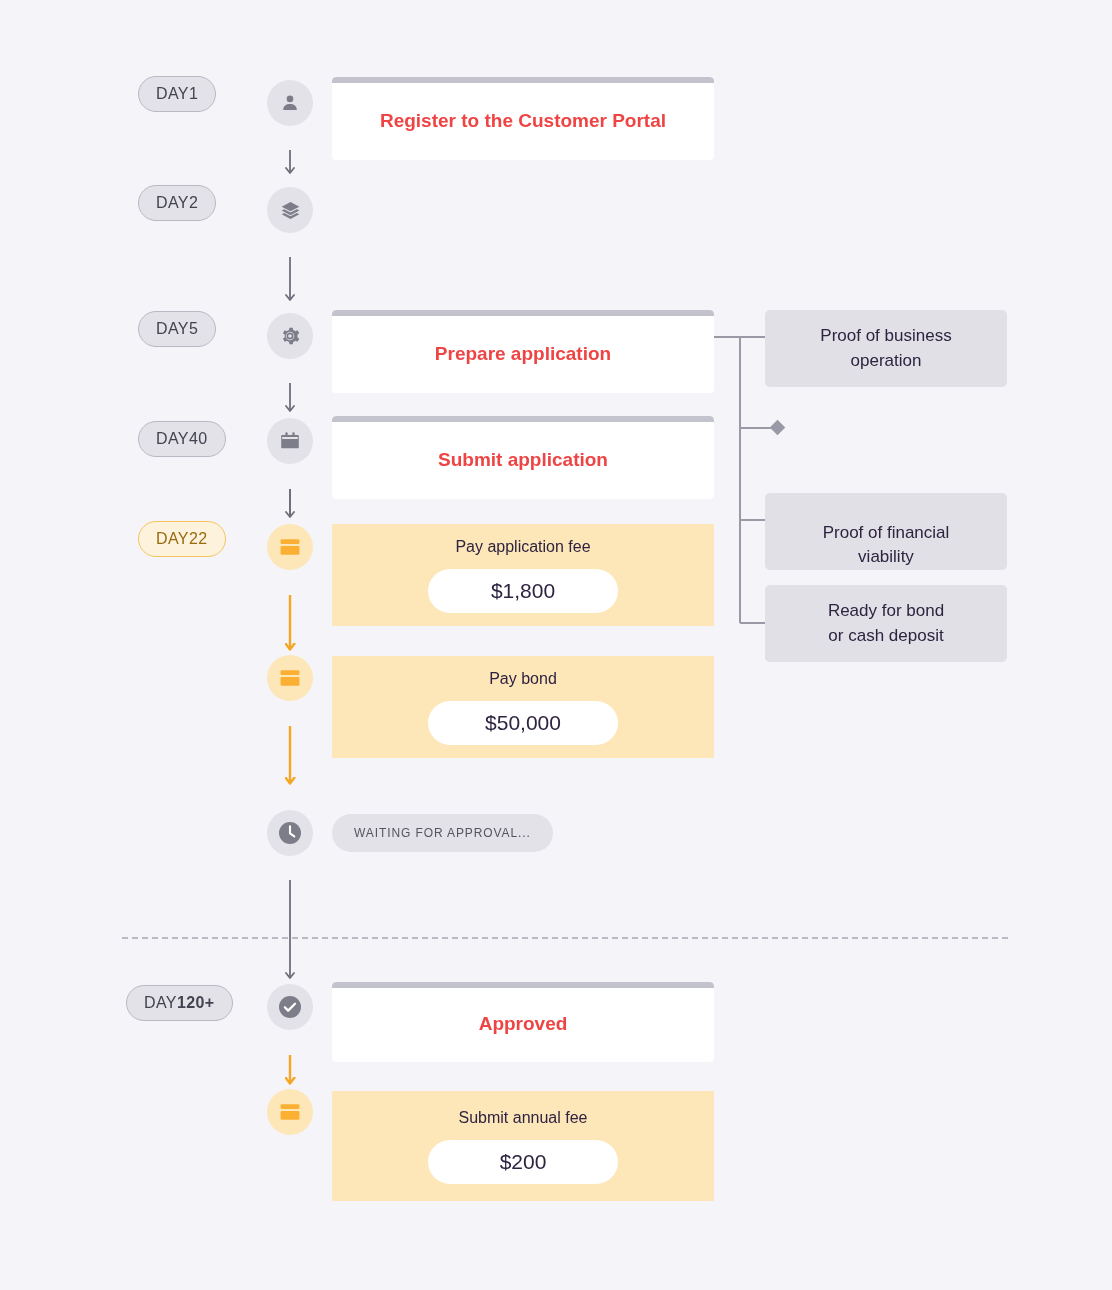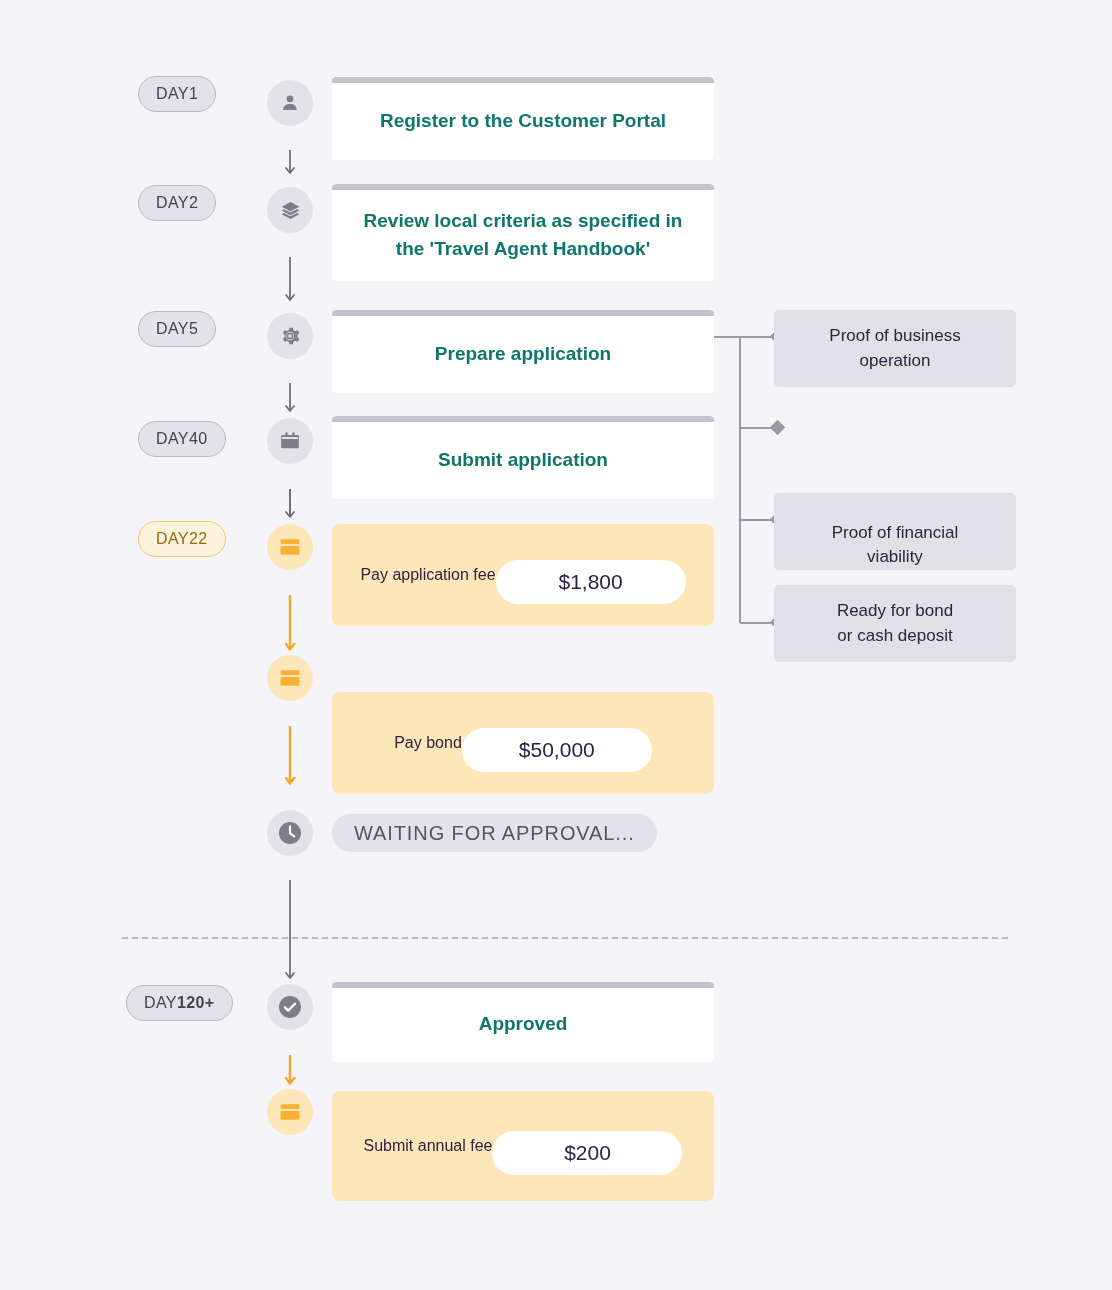--- a/index.html
+++ b/index.html
@@ -72,33 +72,33 @@
     position: absolute;
     left: 0; top: 0;
     width: 100%;
     height: 6px;
     background: #c3c3ce;
     border-radius: 4px 4px 0 0;
   }
   .card-label {
     font-size: 19px;
     font-weight: bold;
-    color: #0f766e;
-    text-align: center;
+    color: #ef4444;
     line-height: 1.45;
     padding: 0 22px;
     margin-top: 4px;
   }
 
   
   .pay-card {
     position: absolute;
     background: #fde6b8;
-    border-radius: 8px;
-    display: flex;
+    border-radius: 0;
+    display: flex;
+    flex-direction: column;
     align-items: center;
     justify-content: center;
   }
   .pay-title {
     font-size: 16px;
     color: #2e2340;
     text-align: center;
   }
   .pay-amount {
     margin-top: 13px;
@@ -115,42 +115,41 @@
 
   
   .waiting-pill {
     position: absolute;
     background: #e2e2e8;
     border-radius: 19px;
     display: flex;
     align-items: center;
     justify-content: center;
     color: #55555f;
-    font-size: 20px;
+    font-size: 12px;
     letter-spacing: 0.9px;
     padding: 0 22px;
     height: 38px;
     white-space: nowrap;
   }
 
   
   .side-box {
     position: absolute;
     background: #e0e0e6;
     border-radius: 5px;
     display: flex;
     align-items: center;
     justify-content: center;
     text-align: center;
     color: #2e2340;
     font-size: 17px;
     line-height: 1.45;
     padding: 0 16px;
     box-sizing: border-box;
-    margin-left: 9px;
   }
 
   
   .divider {
     position: absolute;
     height: 0;
     border-top: 2px dashed #b9b9c4;
   }
 
   
@@ -228,27 +227,20 @@
   </div>
   <div class="node" style="left:267px; top:187px;">
     <span>
       <svg width="23" height="23" viewBox="0 0 24 24" fill="#7d7d89">
         <path d="M12 3.2 2.8 8 12 12.8 21.2 8z"></path>
         <path d="M2.8 12.1 12 16.9l9.2-4.8-2.6-1.35L12 14.2 5.4 10.75z"></path>
         <path d="M2.8 16.0 12 20.8l9.2-4.8-2.6-1.35L12 18.1 5.4 14.65z"></path>
       </svg>
     </span>
   </div>
-  <div class="card" style="left:332px; top:184px; width:382px; height:97px;">
-    <div class="card-top"></div>
-    <div class="card-label">
-      <span>Review local criteria as specified in</span><br>
-      <span>the 'Travel Agent Handbook'</span>
-    </div>
-  </div>
 
   <div class="day-badge" style="left:138px; top:311px;">
     <span>DAY </span>
       <span>5</span>
   </div>
   <div class="node" style="left:267px; top:313px;">
     <span>
       <svg width="22" height="22" viewBox="0 0 24 24" fill="#7d7d89">
         <path d="M12 8.1a3.9 3.9 0 1 0 0 7.8 3.9 3.9 0 0 0 0-7.8zm0 5.9a2 2 0 1 1 0-4 2 2 0 0 1 0 4z"></path>
         <path d="M20.1 13.4c.05-.45.08-.92.08-1.4s-.03-.95-.08-1.4l2-1.5-1.9-3.3-2.35 1a7.9 7.9 0 0 0-2.4-1.4l-.35-2.5h-3.8l-.35 2.5a7.9 7.9 0 0 0-2.4 1.4l-2.35-1-1.9 3.3 2 1.5c-.05.45-.08.92-.08 1.4s.03.95.08 1.4l-2 1.5 1.9 3.3 2.35-1a7.9 7.9 0 0 0 2.4 1.4l.35 2.5h3.8l.35-2.5a7.9 7.9 0 0 0 2.4-1.4l2.35 1 1.9-3.3zM12 16.7A4.7 4.7 0 1 1 12 7.3a4.7 4.7 0 0 1 0 9.4z"></path>
@@ -296,21 +288,21 @@
   </div>
 
   <div class="node yellow" style="left:267px; top:655px;">
     <span>
       <svg width="22" height="18" viewBox="0 0 24 20" fill="#fbb034">
         <rect x="1.5" y="1.5" width="21" height="5.2" rx="1.4"></rect>
         <rect x="1.5" y="8.8" width="21" height="9.7" rx="1.4"></rect>
       </svg>
     </span>
   </div>
-  <div class="pay-card" style="left:332px; top:656px; width:382px; height:102px;margin-top:36px;">
+  <div class="pay-card" style="left:332px; top:656px; width:382px; height:102px;">
     <div class="pay-title">Pay bond</div>
     <div class="pay-amount">$50,000</div>
   </div>
 
   <div class="node" style="left:267px; top:810px;">
     <span>
       <svg width="28" height="28" viewBox="0 0 28 28">
         <circle cx="14" cy="14" r="11" fill="#7d7d89"></circle>
         <path d="M14 7.3v7.1l4.3 2.9" fill="none" stroke="#ffffff" stroke-width="2.1" stroke-linecap="round" stroke-linejoin="round"></path>
       </svg>

